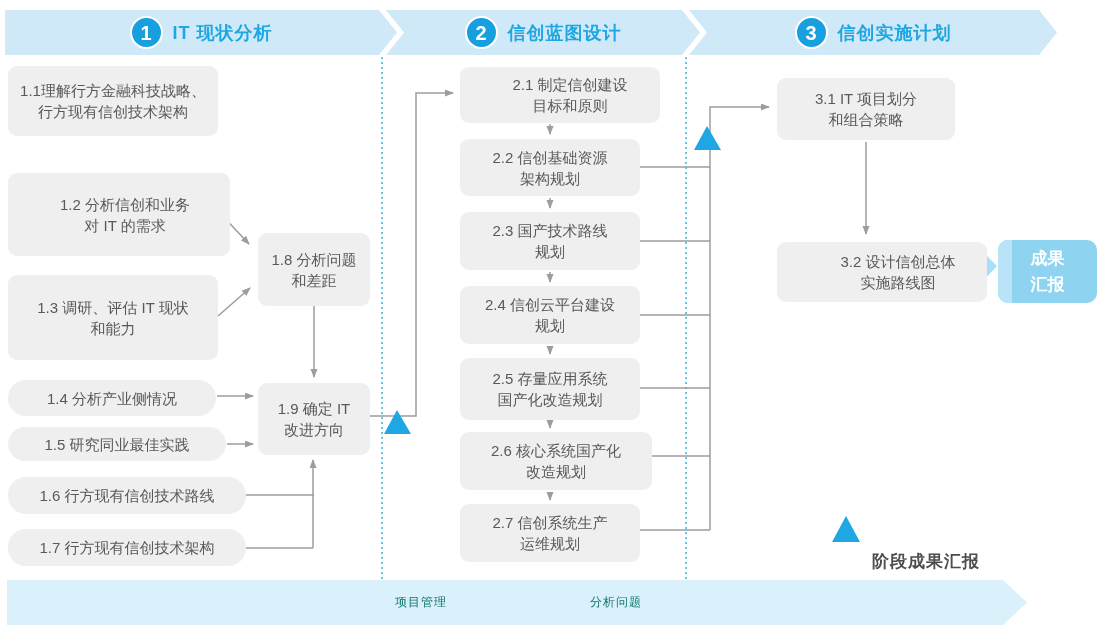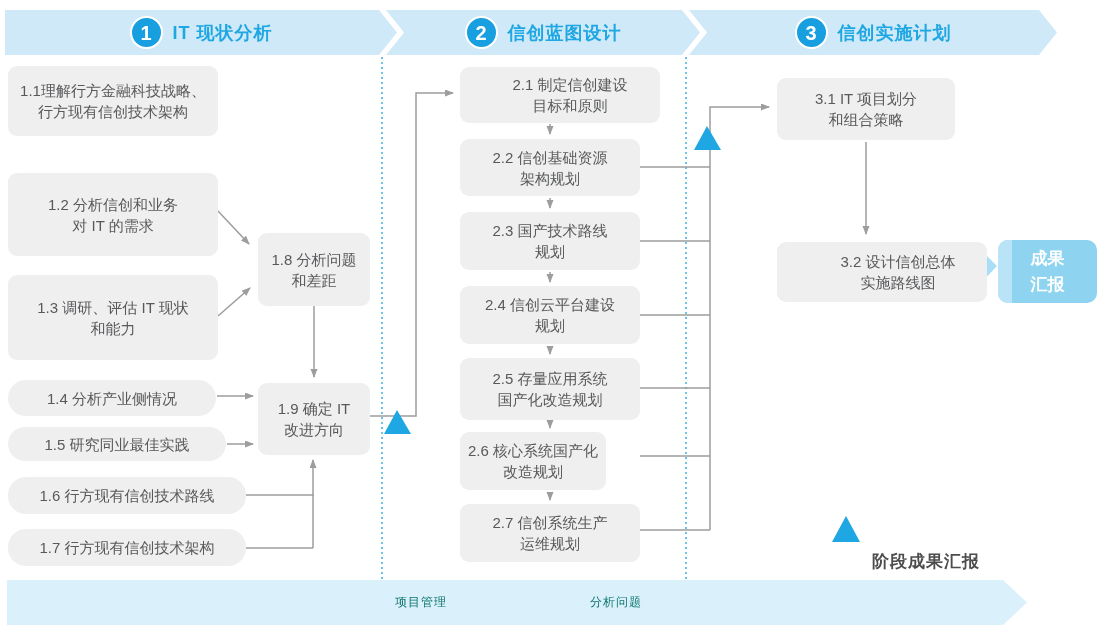--- a/index.html
+++ b/index.html
@@ -99,21 +99,21 @@
     <span class="num-circle">2</span>
     <span class="band-title">信创蓝图设计</span>
   </div>
   <div class="band-seg band-notch" style="left:689px;width:368px;">
     <span class="num-circle">3</span>
     <span class="band-title">信创实施计划</span>
   </div>
 
   <div class="node" style="left:8px;top:66px;width:210px;height:70px;">1.1理解行方金融科技战略、
 行方现有信创技术架构</div>
-  <div class="node" style="left:8px;top:173px;width:210px;height:83px;">1.2 分析信创和业务
+  <div class="node" style="left:8px;top:173px;width:210px;height:83px;padding-left:12px;">1.2 分析信创和业务
 对 IT 的需求</div>
   <div class="node" style="left:8px;top:275px;width:210px;height:85px;">1.3 调研、评估 IT 现状
 和能力</div>
   <div class="node pill" style="left:8px;top:380px;width:208px;height:36px;">1.4 分析产业侧情况</div>
   <div class="node pill" style="left:8px;top:427px;width:218px;height:34px;">1.5 研究同业最佳实践</div>
   <div class="node pill" style="left:8px;top:477px;width:238px;height:37px;">1.6 行方现有信创技术路线</div>
   <div class="node pill" style="left:8px;top:529px;width:238px;height:37px;">1.7 行方现有信创技术架构</div>
   <div class="node" style="left:258px;top:233px;width:112px;height:73px;">1.8 分析问题
 和差距</div>
   <div class="node" style="left:258px;top:383px;width:112px;height:72px;">1.9 确定 IT
@@ -122,21 +122,21 @@
   <div class="node" style="left:460px;top:67px;width:180px;height:56px;padding-left:20px;">2.1 制定信创建设
 目标和原则</div>
   <div class="node" style="left:460px;top:139px;width:180px;height:57px;">2.2 信创基础资源
 架构规划</div>
   <div class="node" style="left:460px;top:212px;width:180px;height:58px;">2.3 国产技术路线
 规划</div>
   <div class="node" style="left:460px;top:286px;width:180px;height:58px;">2.4 信创云平台建设
 规划</div>
   <div class="node" style="left:460px;top:358px;width:180px;height:62px;">2.5 存量应用系统
 国产化改造规划</div>
-  <div class="node" style="left:460px;top:432px;width:146px;height:58px;">2.6 核心系统国产化
+  <div class="node" style="left:460px;top:432px;width:192px;height:58px;">2.6 核心系统国产化
 改造规划</div>
   <div class="node" style="left:460px;top:504px;width:180px;height:58px;">2.7 信创系统生产
 运维规划</div>
 
   <div class="node" style="left:777px;top:78px;width:178px;height:62px;">3.1 IT 项目划分
 和组合策略</div>
   <div class="node" style="left:777px;top:242px;width:178px;height:60px;padding-left:32px;">3.2 设计信创总体
 实施路线图</div>
 
   <div class="result-box">

